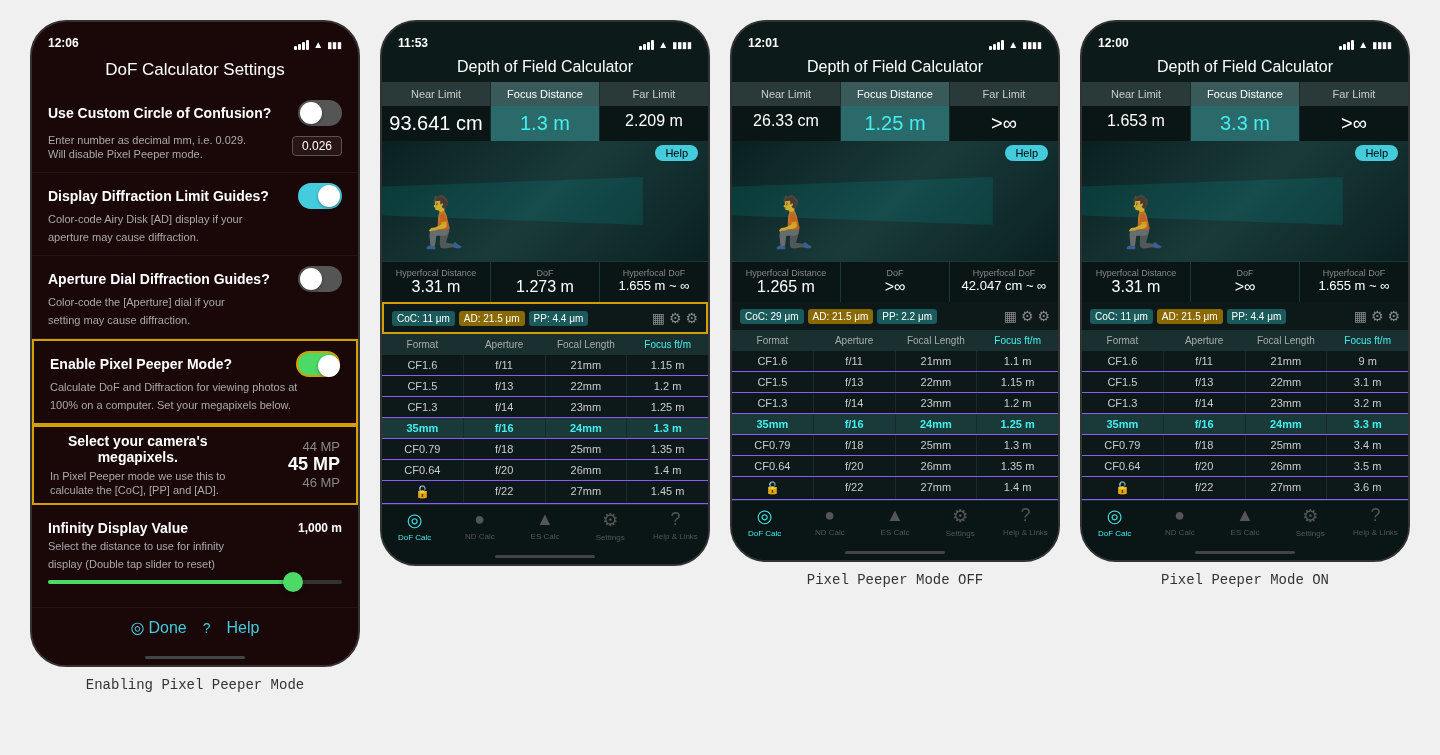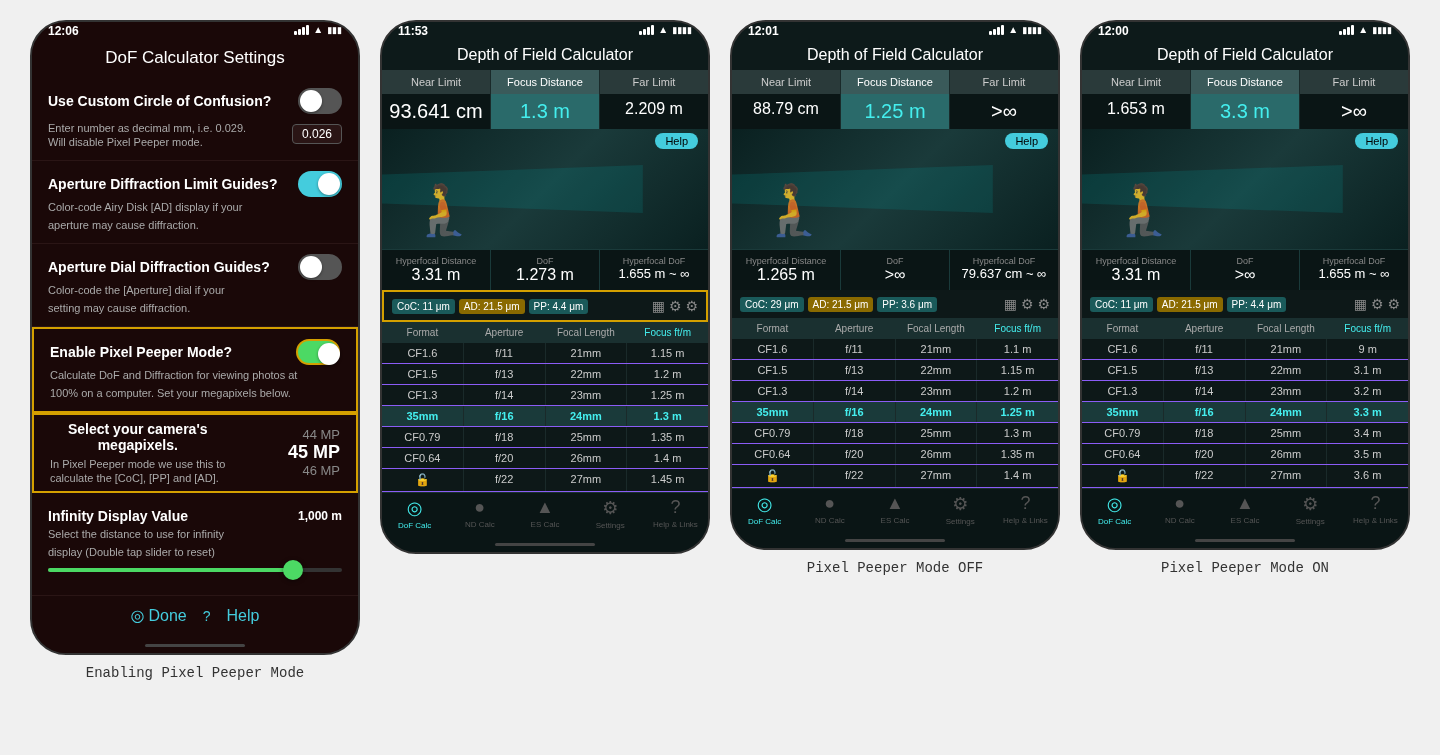--- a/index.html
+++ b/index.html
@@ -45,22 +45,22 @@
       background: #1a0808;
     }
     .phone-screen.dark-dof {
       background: #0d1a1a;
     }
 
     
     .status-bar {
       display: flex;
       justify-content: space-between;
-      align-items: flex-start;
-      padding: 2px 16px 2px 16px;
+      align-items: flex-end;
+      padding: 14px 16px 2px 16px;
       background: transparent;
     }
     .status-time {
       color: white;
       font-size: 12px;
       font-weight: 600;
     }
     .status-icons {
       display: flex;
       align-items: center;
@@ -450,21 +450,21 @@
           </div>
         </div>
         <div style="display:flex;justify-content:space-between;align-items:center;margin-top:4px">
           <span class="settings-desc">Enter number as decimal mm, i.e. 0.029.<br>Will disable Pixel Peeper mode.</span>
           <div class="text-input-box">0.026</div>
         </div>
       </div>
 
       <div class="settings-item">
         <div class="settings-row">
-          <span class="settings-label">Aperture Diffraction Limit Guides?</span>
+          <span class="settings-label">Display Diffraction Limit Guides?</span>
           <div class="toggle on-teal">
             <div class="toggle-knob"></div>
           </div>
         </div>
         <span class="settings-desc">Color-code Airy Disk [AD] display if your<br>aperture may cause diffraction.</span>
       </div>
 
       <div class="settings-item">
         <div class="settings-row">
           <span class="settings-label">Aperture Dial Diffraction Guides?</span>
@@ -696,21 +696,21 @@
       <div class="dof-title">Depth of Field Calculator</div>
 
       <div class="dof-header-tabs">
         <div class="dof-tab">Near Limit</div>
         <div class="dof-tab active">Focus Distance</div>
         <div class="dof-tab">Far Limit</div>
       </div>
 
       <div class="dof-values-row">
         <div class="dof-value-cell">
-          <div class="dof-big-value" style="font-size:16px">88.79 cm</div>
+          <div class="dof-big-value" style="font-size:16px">26.33 cm</div>
         </div>
         <div class="dof-value-cell highlighted">
           <div class="dof-big-value teal">1.25 m</div>
         </div>
         <div class="dof-value-cell">
           <div class="dof-big-value">&gt;∞</div>
         </div>
       </div>
 
       <div class="photographer-area">
@@ -723,28 +723,28 @@
         <div class="metric-cell">
           <div class="metric-label">Hyperfocal Distance</div>
           <div class="metric-value">1.265 m</div>
         </div>
         <div class="metric-cell">
           <div class="metric-label">DoF</div>
           <div class="metric-value">&gt;∞</div>
         </div>
         <div class="metric-cell">
           <div class="metric-label">Hyperfocal DoF</div>
-          <div class="metric-value small">79.637 cm ~ ∞</div>
+          <div class="metric-value small">42.047 cm ~ ∞</div>
         </div>
       </div>
 
       <div class="coc-row">
         <span class="coc-badge coc-teal">CoC: 29 μm</span>
         <span class="coc-badge coc-orange">AD: 21.5 μm</span>
-        <span class="coc-badge coc-teal">PP: 3.6 μm</span>
+        <span class="coc-badge coc-teal">PP: 2.2 μm</span>
         <span style="flex:1"></span>
         <span class="coc-gear-icon">▦</span>
         <span class="coc-gear-icon">⚙</span>
         <span class="coc-gear-icon">⚙</span>
       </div>
 
       <div class="table-header">
         <div class="th-cell">Format</div>
         <div class="th-cell">Aperture</div>
         <div class="th-cell">Focal Length</div>

